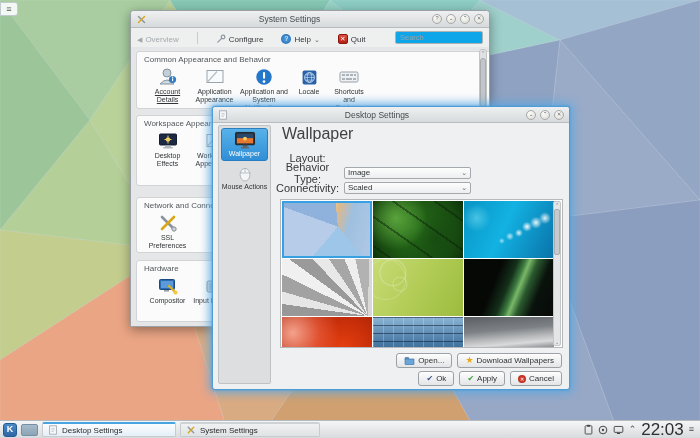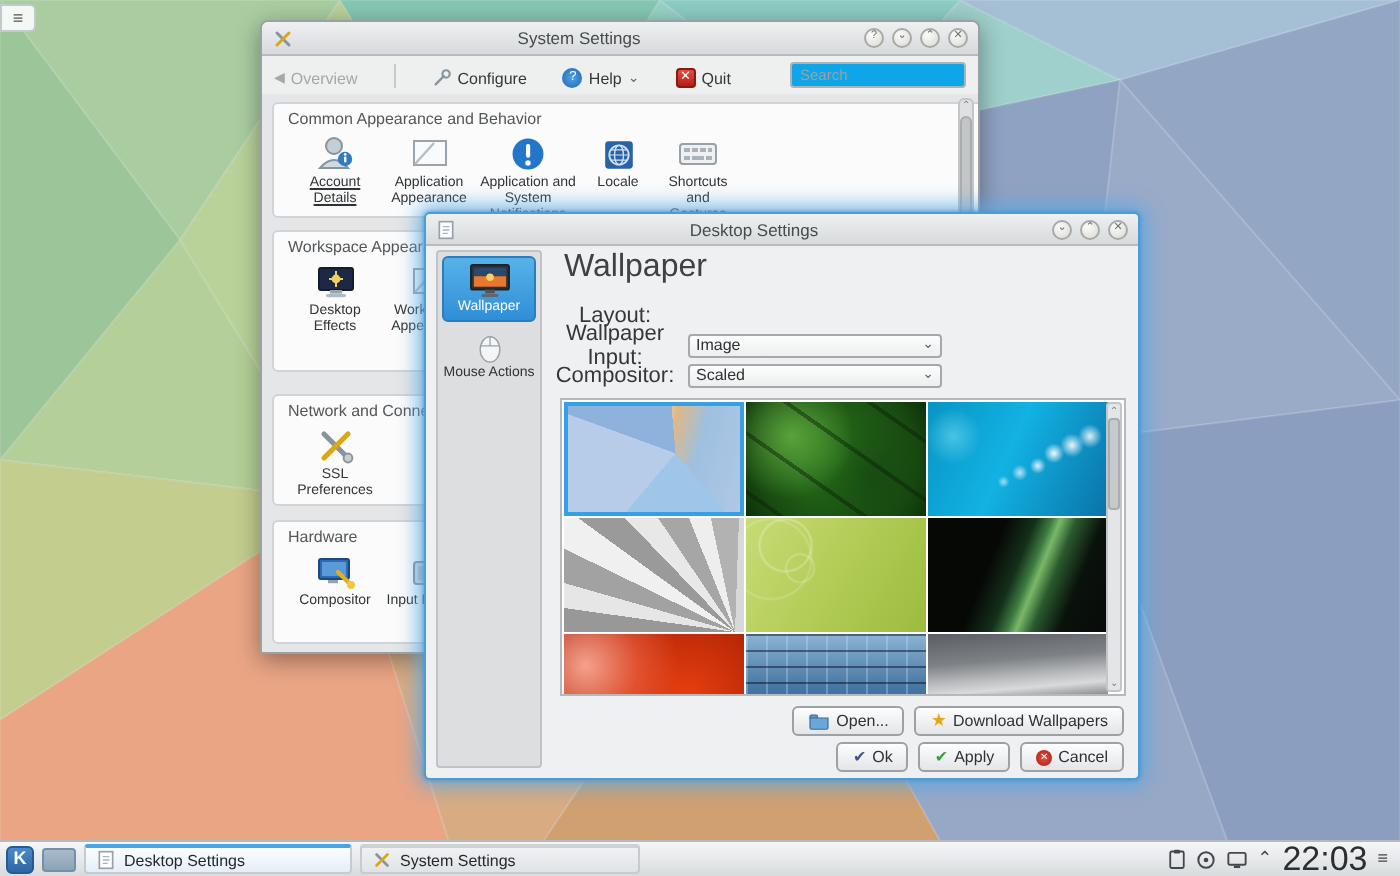--- a/index.html
+++ b/index.html
@@ -425,28 +425,28 @@
     </div>
   </div>
 
   <div class="main">
     <h1 class="h1">Wallpaper</h1>
 
     <div class="frow" style="top:26px;">
       <span class="fl">Layout:</span>
     </div>
     <div class="frow" style="top:41px;">
-      <span class="fl">Wallpaper Input:</span>
+      <span class="fl">Behavior Type:</span>
       <span class="select">
         <span class="sv">Image</span>
         <span class="caret">⌄</span>
       </span>
     </div>
     <div class="frow" style="top:56px;">
-      <span class="fl">Compositor:</span>
+      <span class="fl">Connectivity:</span>
       <span class="select">
         <span class="sv">Scaled</span>
         <span class="caret">⌄</span>
       </span>
     </div>
 
     <div class="grid">
       <div class="thumbs">
         <div class="th th1 sel"></div>
         <div class="th th2"></div>

